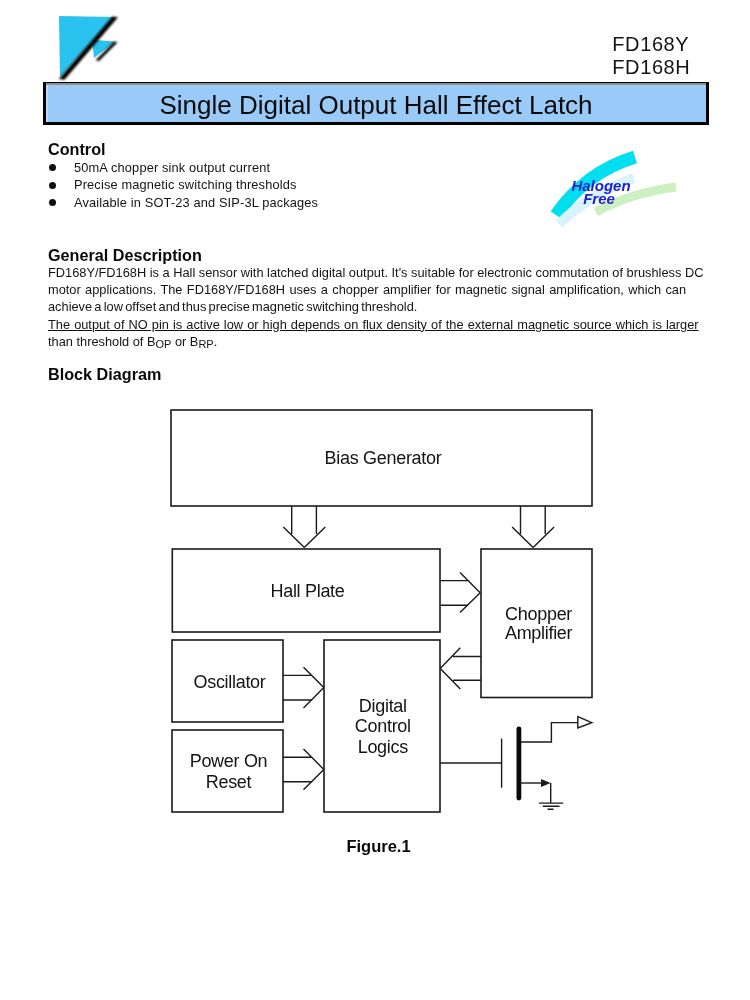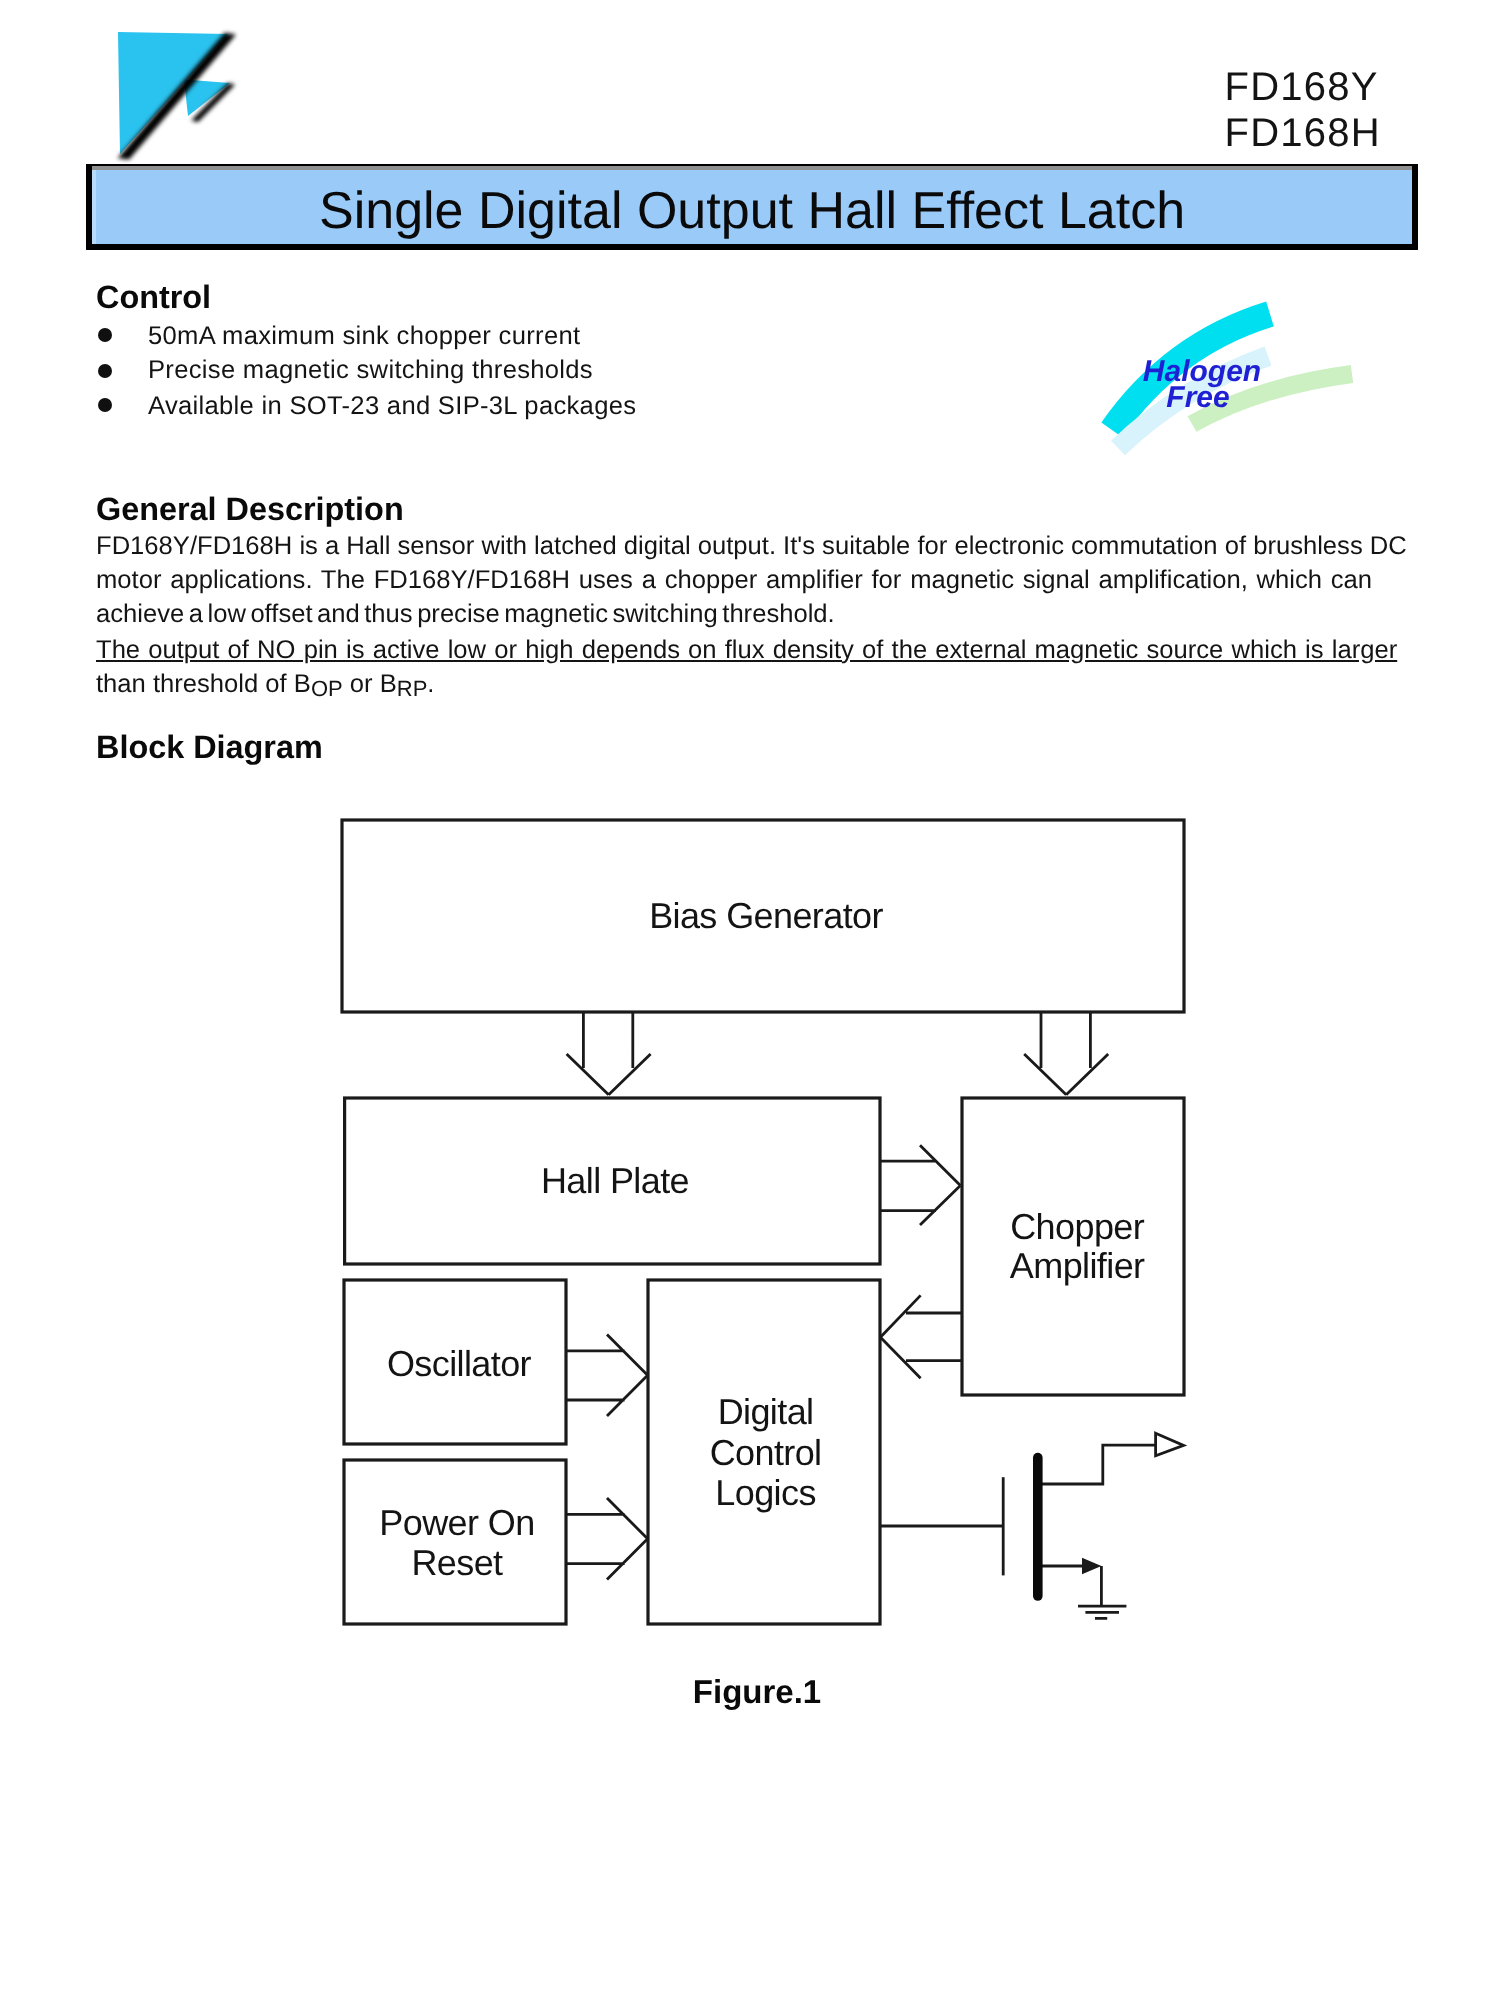--- a/index.html
+++ b/index.html
@@ -46,21 +46,21 @@
       <polygon points="114,41.5 117.6,42.3 99,61 95.6,60.2" fill="#000" filter="url(#b1)"></polygon>
     </g>
   </svg>
   <div class="abs" id="pn">FD168Y<br>FD168H</div>
   <div class="abs" id="titlebar">
       <span>Single Digital Output Hall Effect Latch</span>
     </div>
 
   <h3 class="abs" id="features">Control</h3>
   <div class="abs" id="feat-list">
-    <div>50mA maximum sink chopper current</div>
+    <div>50mA chopper sink output current</div>
     <div>Precise magnetic switching thresholds</div>
     <div>Available in SOT-23 and SIP-3L packages</div>
   </div>
 
   <svg class="abs" style="left:545px;top:148px" width="150" height="90" viewBox="0 0 150 90">
     <g transform="translate(-545,-148)" fill="none">
       <path d="M556,215 Q586,172 635,157 " stroke="#00dff0" stroke-width="13"></path>
       <path d="M559,224 Q590,194 634,178" stroke="#d8f3fb" stroke-width="10"></path>
       <path d="M596,212 Q630,193 676,187" stroke="#ccf0c2" stroke-width="9"></path>
       <text x="601" y="190.5" fill="#1f1fd3" font-size="15px" font-weight="bold" font-style="italic" text-anchor="middle">Halogen</text>

